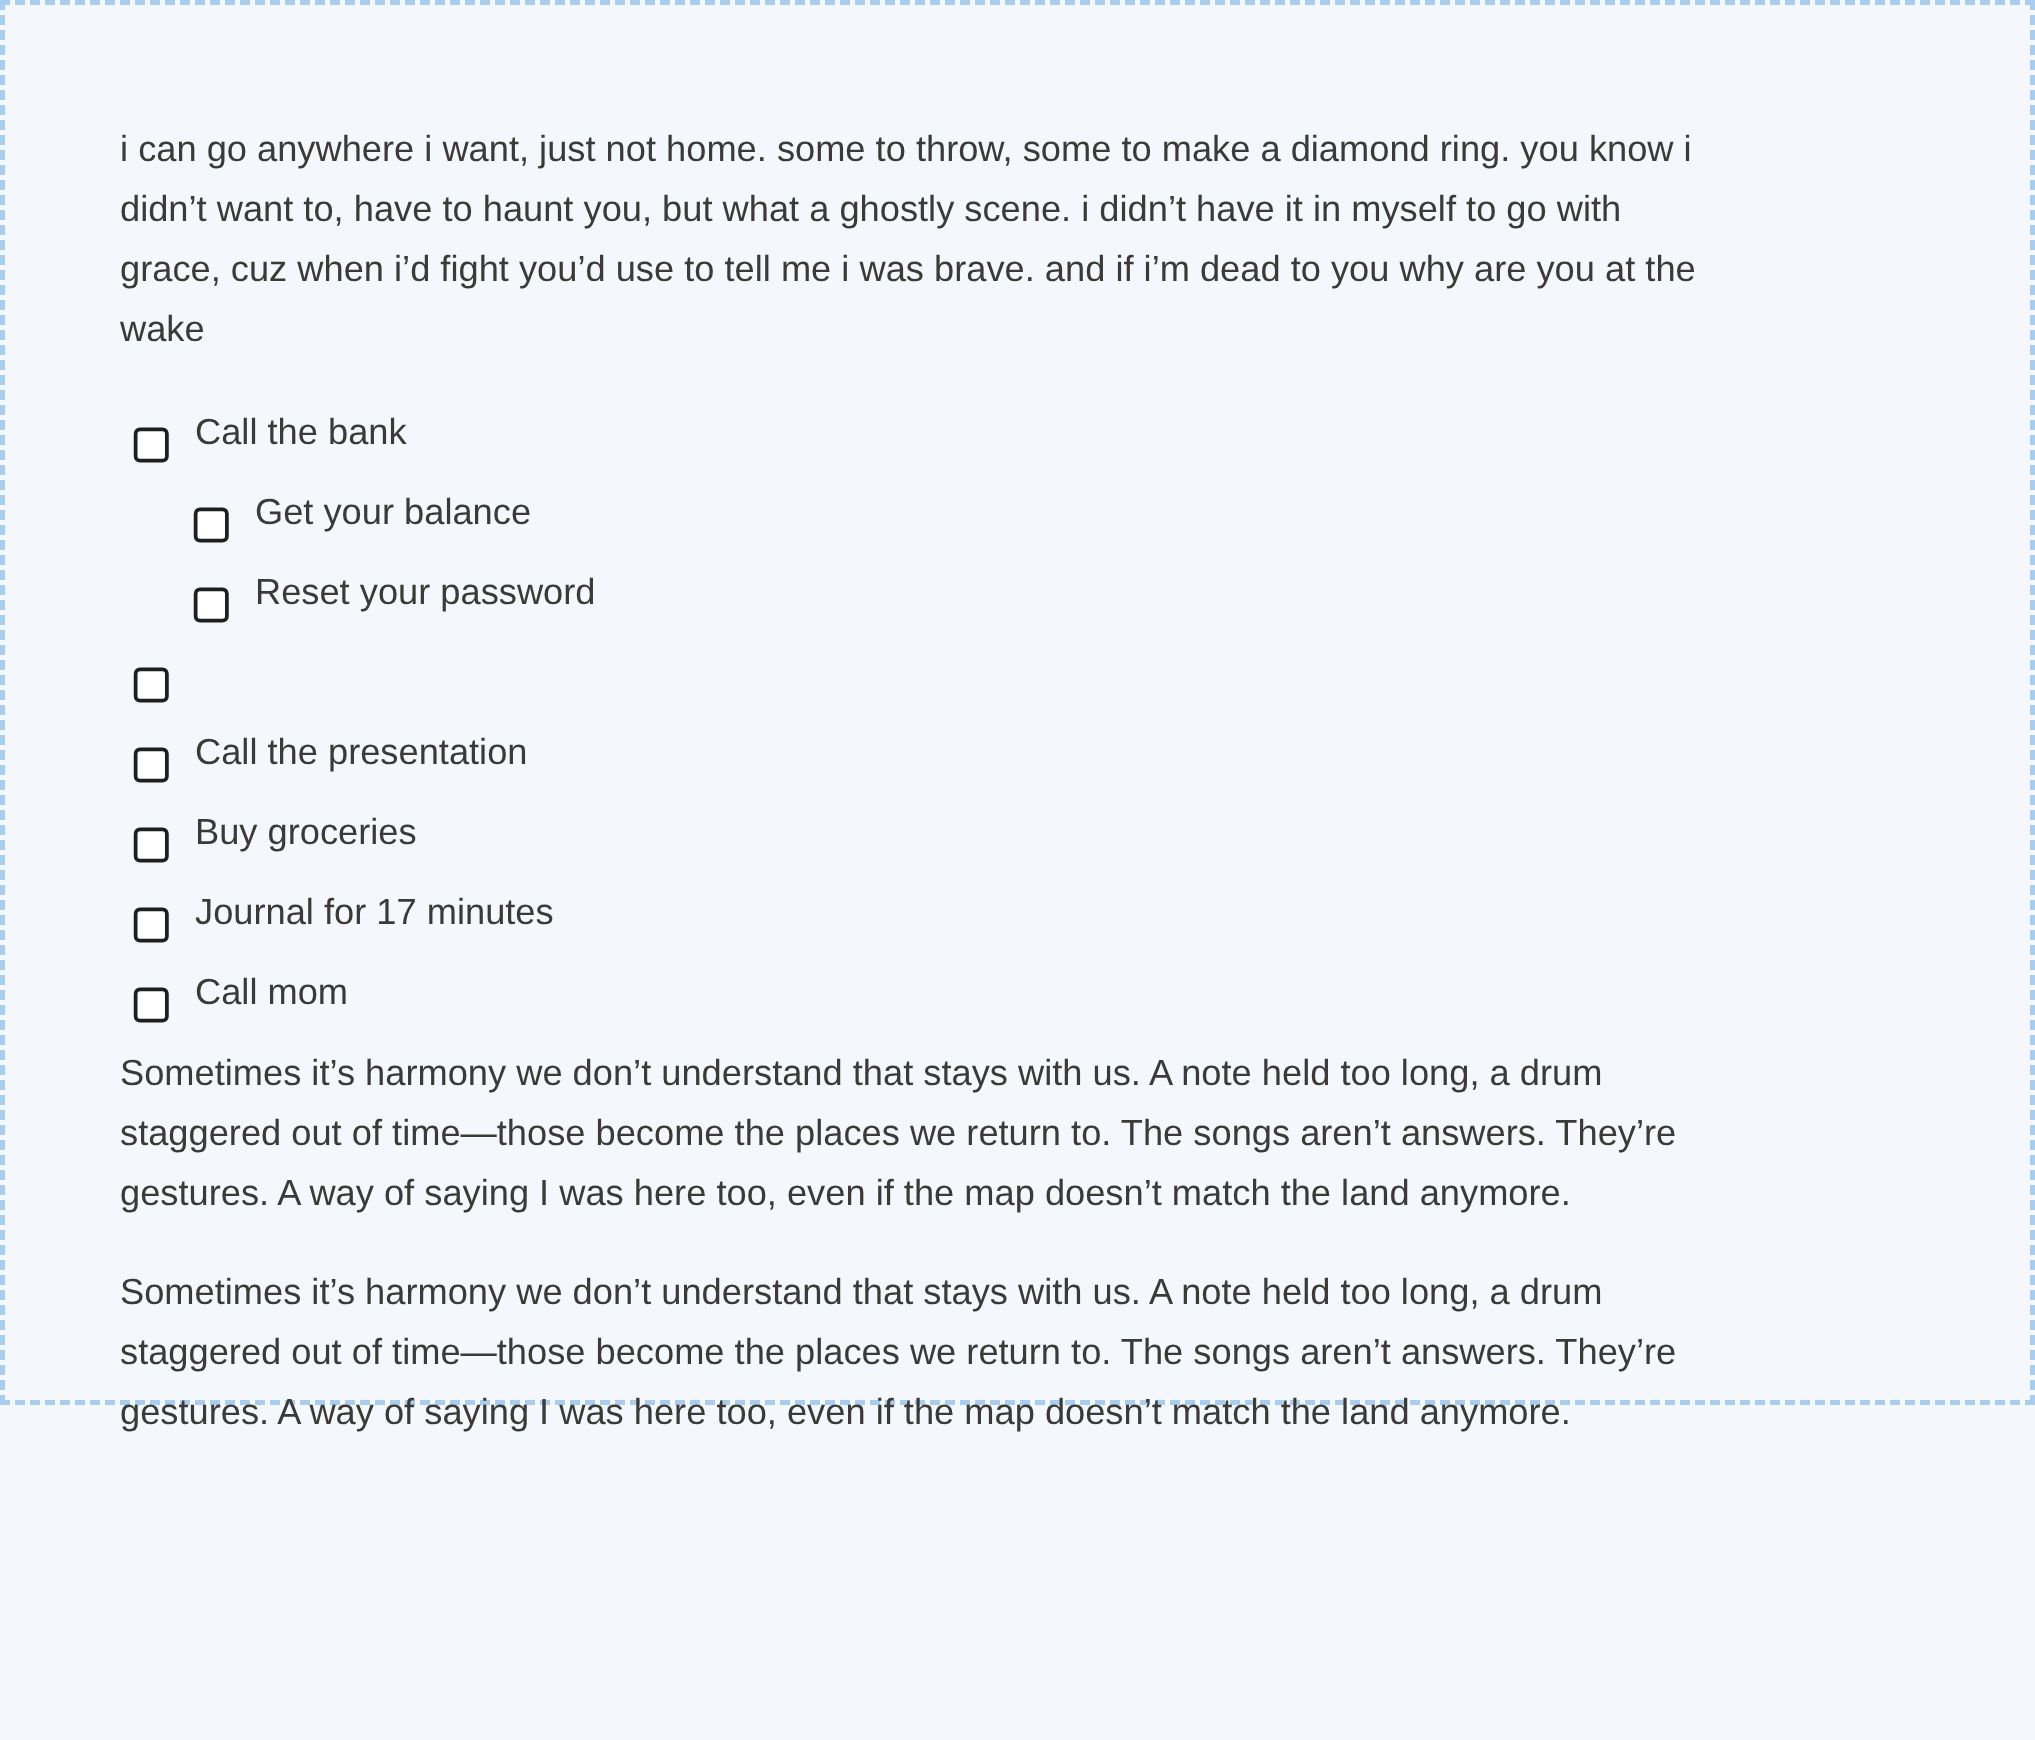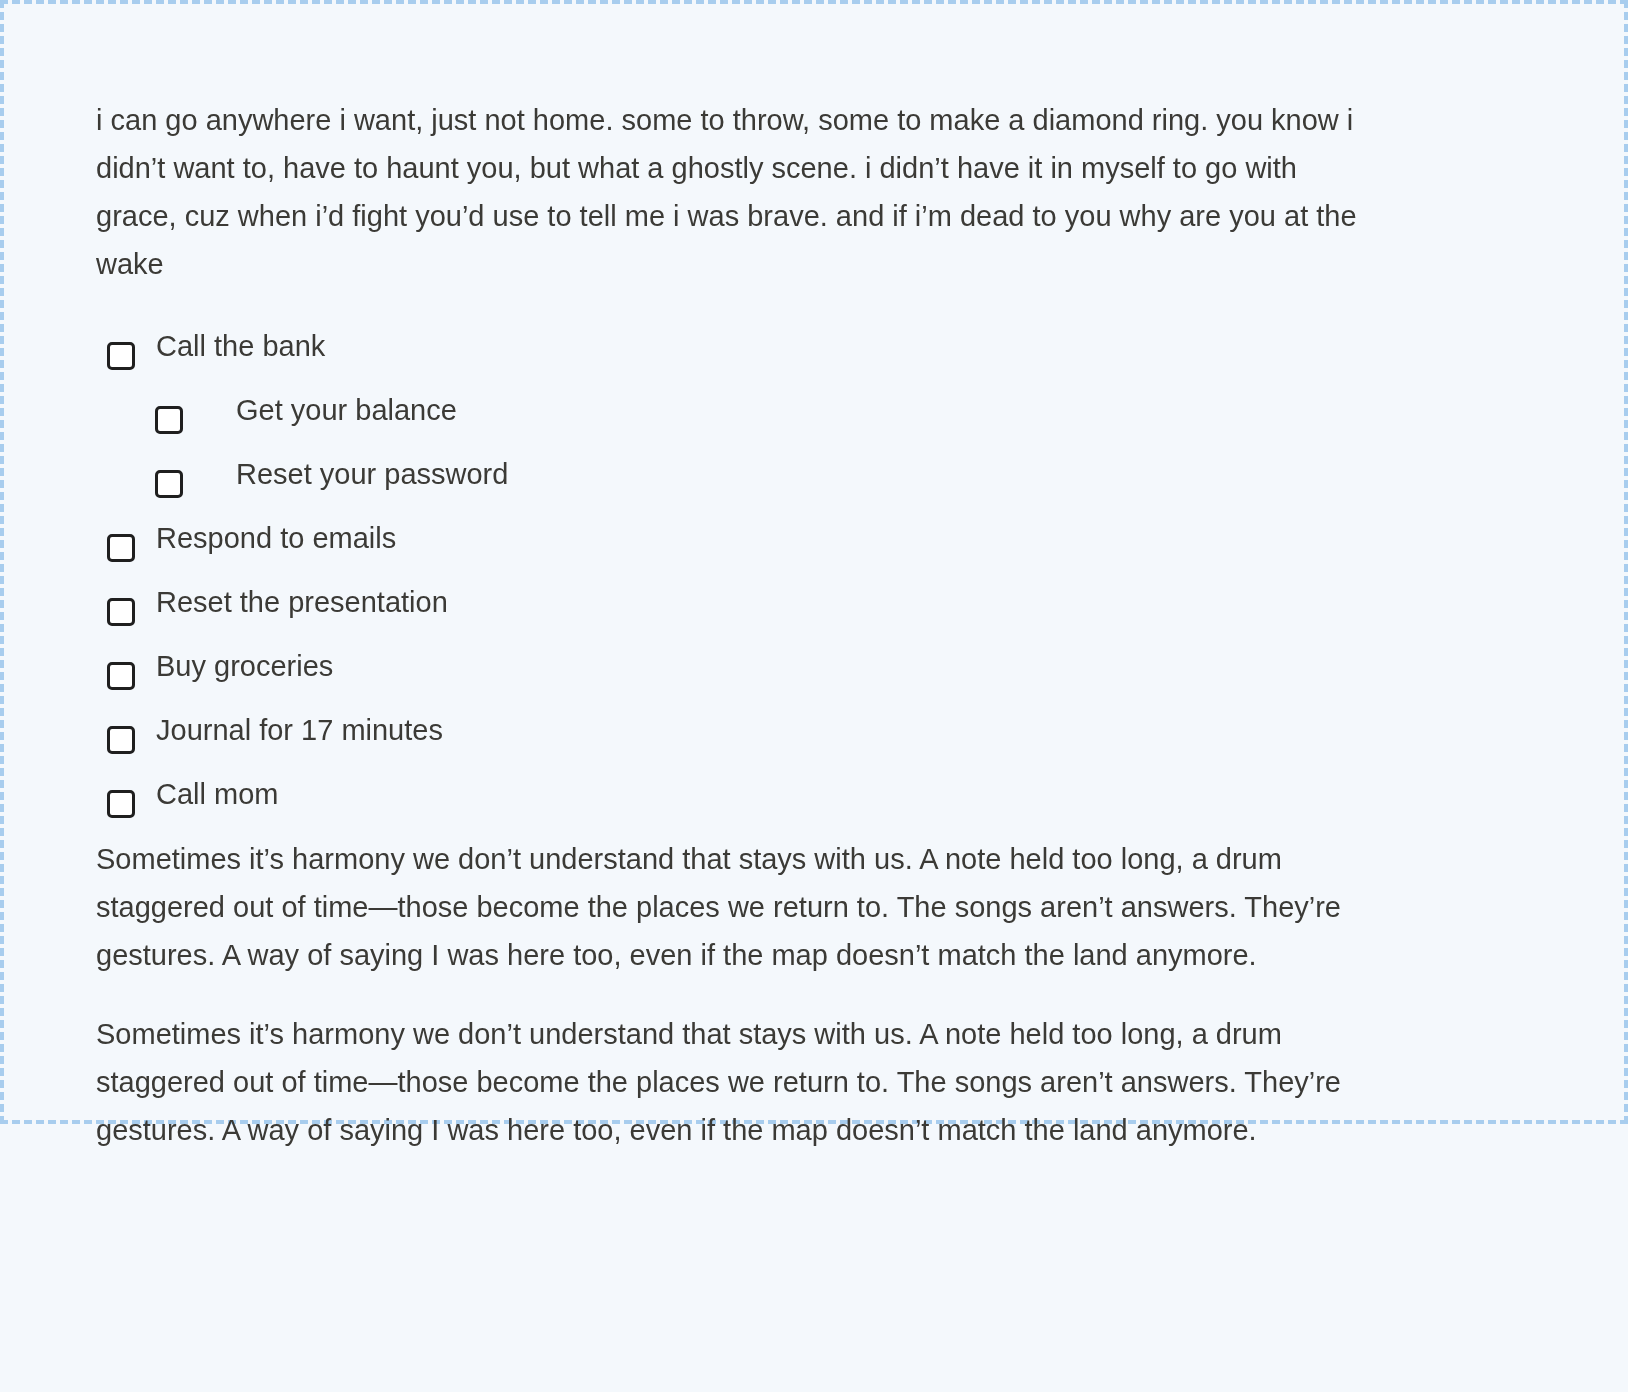--- a/index.html
+++ b/index.html
@@ -36,21 +36,20 @@
   }
   .todo {
     display: flex;
     align-items: flex-end;
     height: 48px;
     margin: 0 0 16px 0;
     padding-left: 11px;
   }
   .todo.indent-1 {
     margin-left: 48px;
-    gap: 32px;
   }
   .checkbox {
     width: 28px;
     height: 28px;
     flex: 0 0 28px;
     border: 3px solid #1f1f1f;
     border-radius: 5px;
     background: #ffffff;
     margin-right: 21px;
     cursor: pointer;
@@ -80,27 +79,26 @@
     <span class="todo-label">Get your balance</span>
   </div>
 
   <div class="todo indent-1">
     <span class="checkbox"></span>
     <span class="todo-label">Reset your password</span>
   </div>
 
   <div class="todo">
     <span class="checkbox"></span>
-    <span class="todo-label">Respond to emails</span>
   </div>
 
 
   <div class="todo">
     <span class="checkbox"></span>
-    <span class="todo-label">Reset the presentation</span>
+    <span class="todo-label">Call the presentation</span>
   </div>
 
 
   <div class="todo">
     <span class="checkbox"></span>
     <span class="todo-label">Buy groceries</span>
   </div>
 
   <div class="todo">
     <span class="checkbox"></span>

